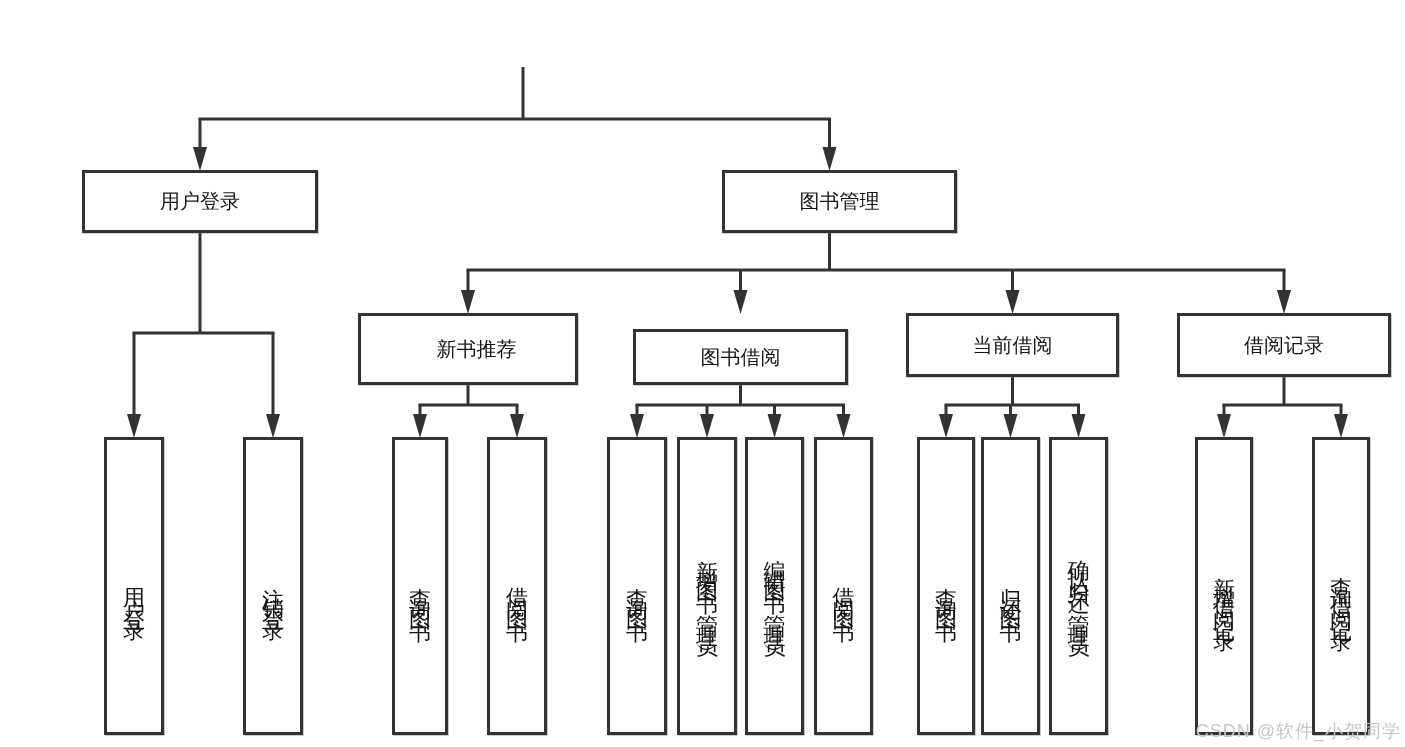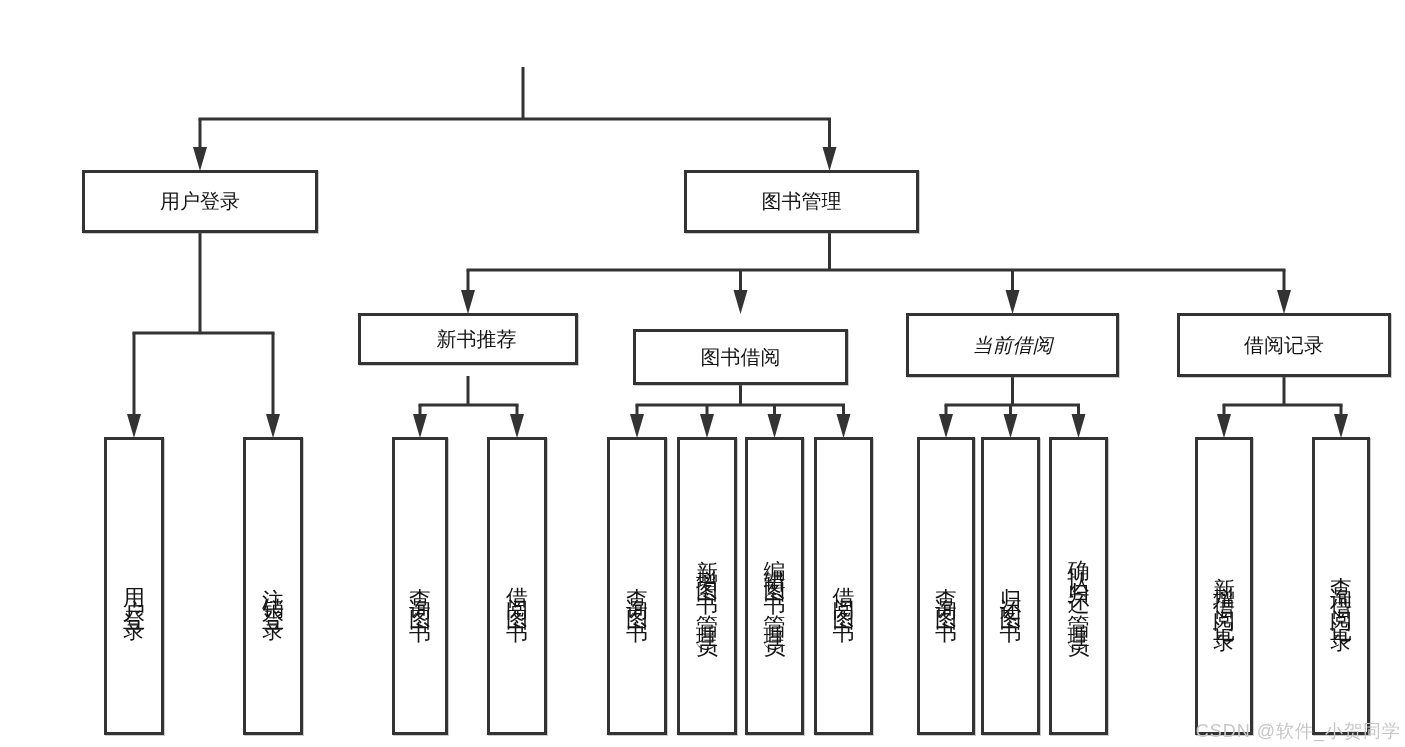--- a/index.html
+++ b/index.html
@@ -105,36 +105,36 @@
       <line x1="1222.5" y1="405" x2="1342.5" y2="405" stroke="#333333" stroke-width="3"></line>
       <line x1="1224" y1="405" x2="1224" y2="417" stroke="#333333" stroke-width="3"></line>
       <polygon points="1217,414 1231,414 1224,438" fill="#333333"></polygon>
       <line x1="1341" y1="405" x2="1341" y2="417" stroke="#333333" stroke-width="3"></line>
       <polygon points="1334,414 1348,414 1341,438" fill="#333333"></polygon>
     </svg>
   <div id="watermark" style="color: rgb(199, 199, 199);">CSDN @软件_小贺同学</div>
     <div class="node" style="left: 82px; top: 170px; width: 236px; height: 63px;">
       <span>用户登录</span>
     </div>
-    <div class="node" style="left: 684px; top: 170px; width: 235px; height: 63px;">
+    <div class="node" style="left: 722px; top: 170px; width: 235px; height: 63px;">
       <span>图书管理</span>
     </div>
     <div class="node vertical" style="left: 104px; top: 437px; width: 60px; height: 298px;">
       <span>用户登录</span>
     </div>
     <div class="node vertical" style="left: 243px; top: 437px; width: 60px; height: 298px;">
       <span>注销登录</span>
     </div>
-    <div class="node" style="left: 358px; top: 313px; width: 220px; height: 52px; padding-left: 17px;">
+    <div class="node" style="left: 358px; top: 313px; width: 220px; height: 72px; padding-left: 17px;">
       <span>新书推荐</span>
     </div>
     <div class="node" style="left: 633px; top: 329px; width: 215px; height: 56px;">
       <span>图书借阅</span>
     </div>
-    <div class="node" style="left: 906px; top: 313px; width: 213px; height: 64px; font-style: italic;">
+    <div class="node" style="left: 906px; top: 313px; width: 213px; height: 64px;">
       <span>当前借阅</span>
     </div>
     <div class="node" style="left: 1177px; top: 313px; width: 214px; height: 64px; justify-content: center;">
       <span>借阅记录</span>
     </div>
     <div class="node vertical" style="left: 392px; top: 437px; width: 56px; height: 298px;">
       <span>查询图书</span>
     </div>
     <div class="node vertical" style="left: 487px; top: 437px; width: 60px; height: 298px;">
       <span>借阅图书</span>

